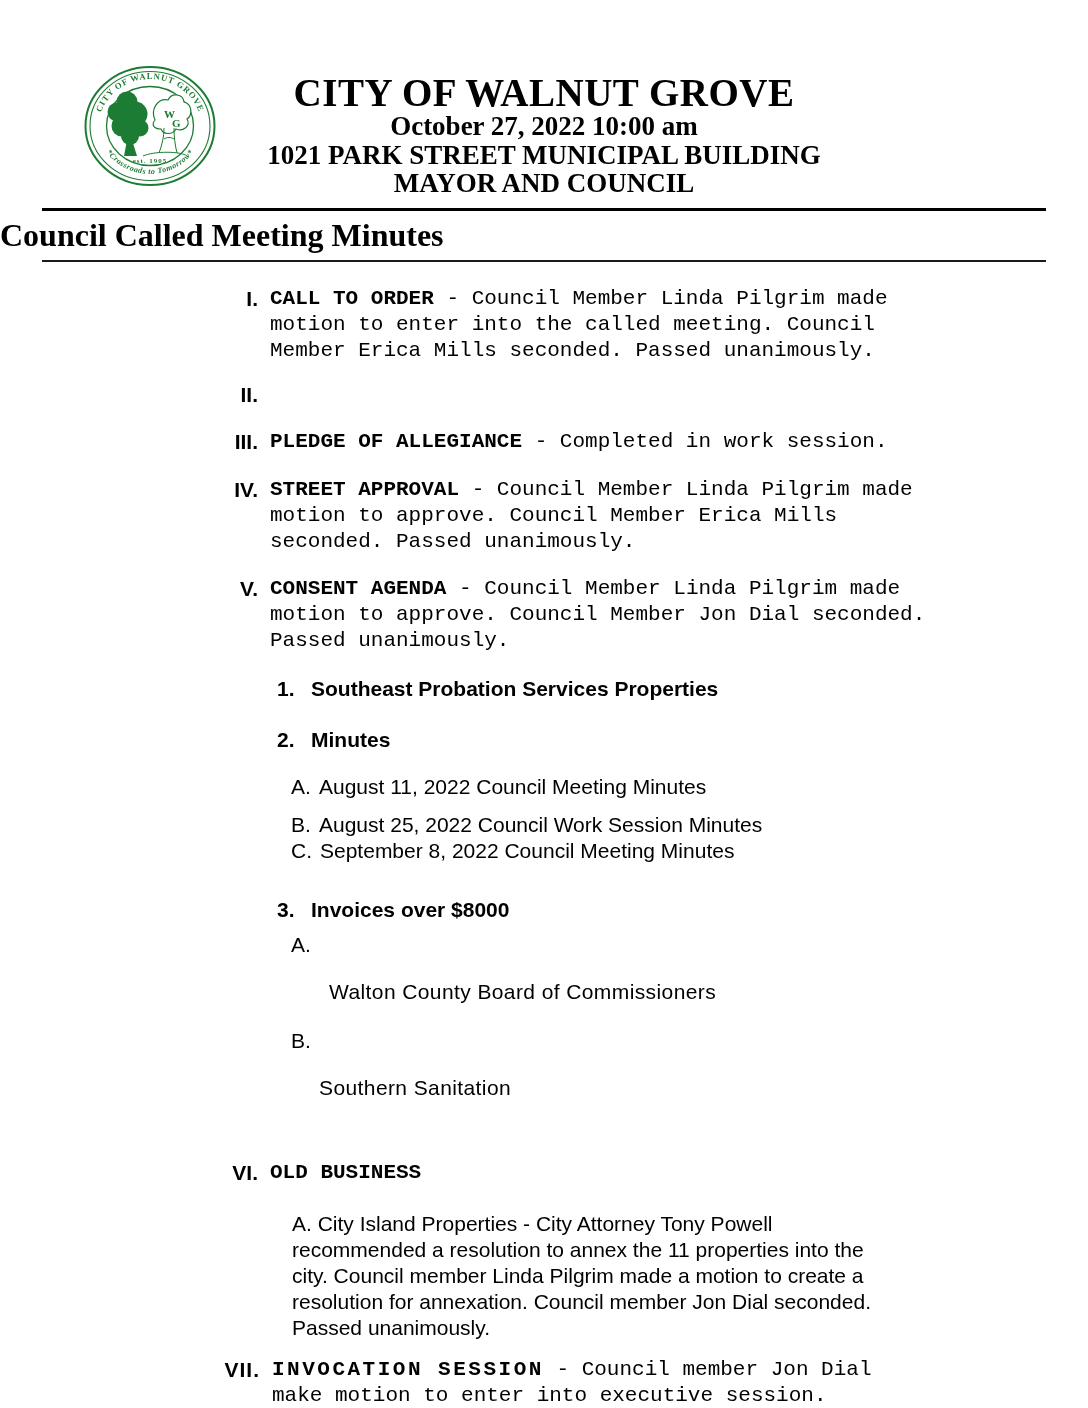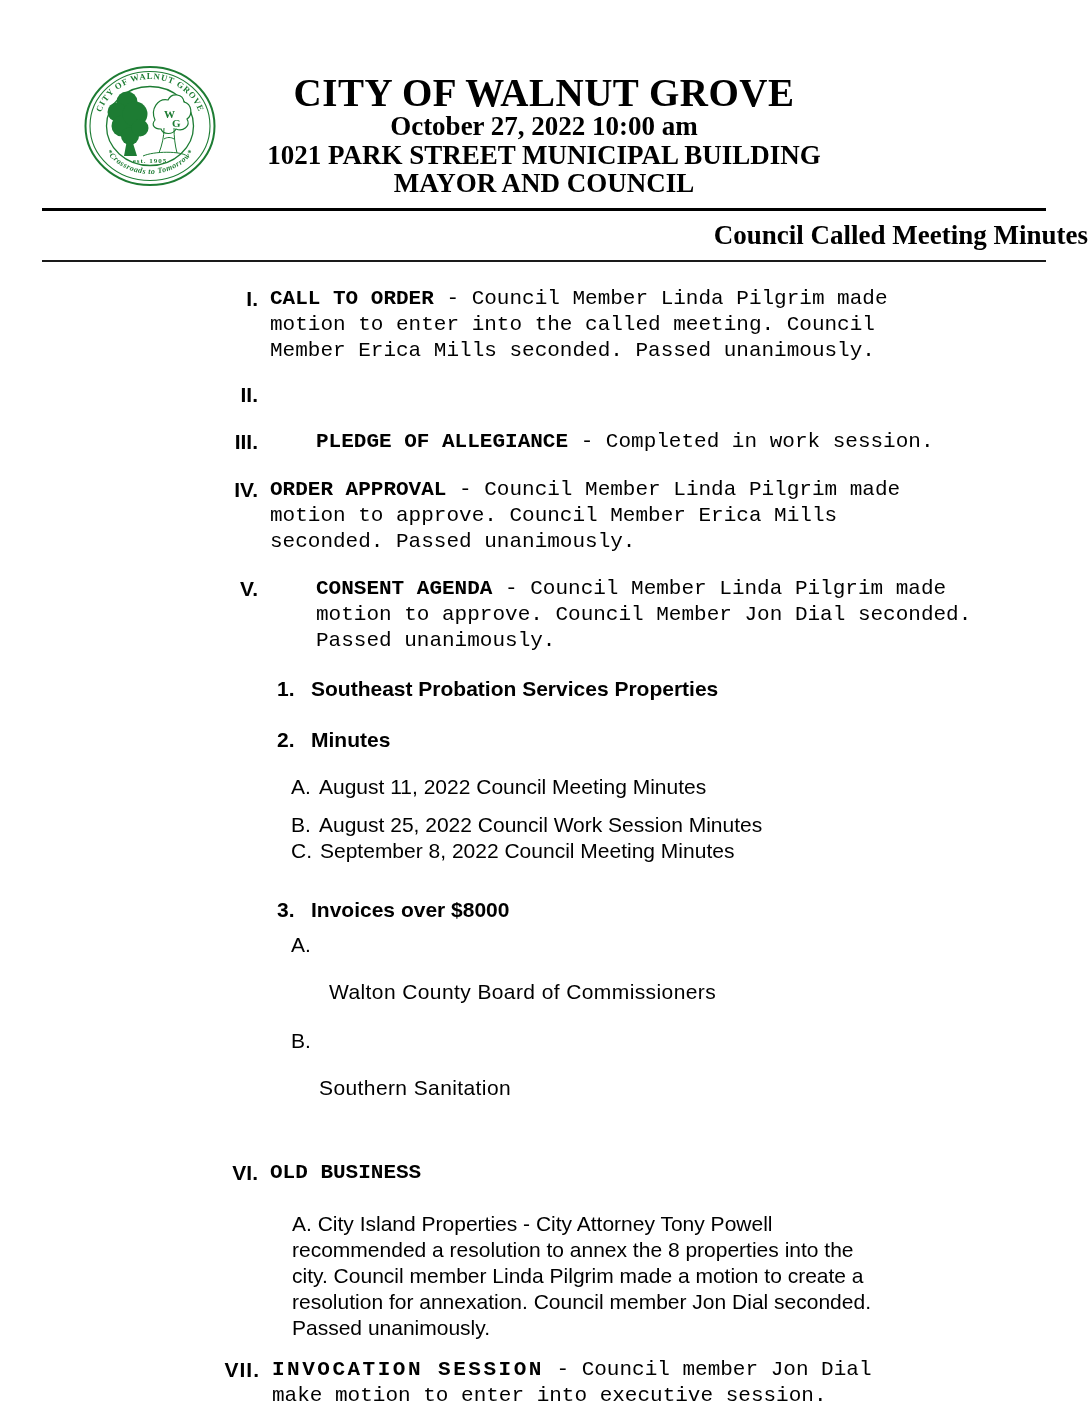--- a/index.html
+++ b/index.html
@@ -12,22 +12,22 @@
   .ring-top{font-family:"Liberation Serif",serif;font-weight:bold;font-size:8.6px;letter-spacing:.9px;}
   .ring-bot{font-family:"Liberation Serif",serif;font-style:italic;font-weight:bold;font-size:8px;letter-spacing:.5px;}
   .est-txt{font-family:"Liberation Serif",serif;font-weight:bold;font-size:7px;letter-spacing:1px;}
   .wg-txt{font-family:"Liberation Serif",serif;font-weight:bold;font-size:11px;}
 
   
   .header-block{padding-top:74px;text-align:center;font-family:"Liberation Serif",serif;font-weight:bold;}
   .header-title{font-size:39px;line-height:38px;letter-spacing:.5px;}
   .header-line{font-size:27px;line-height:28.5px;}
   .rule-thick{height:3px;background:#000;margin:10px 42px 0 42px;}
-  .subtitle-row{text-align:right;font-family:"Liberation Serif",serif;font-weight:bold;
-                font-size:27px;line-height:30px;padding:9px 0 10px 0;}
+  .subtitle-row{text-align:left;font-family:"Liberation Serif",serif;font-weight:bold;
+                font-size:32px;line-height:30px;padding:9px 0 10px 0;}
   .rule-thin{height:2px;background:#1a1a1a;margin:0 42px;}
 
   
   .content{margin-top:24px;font-size:21px;line-height:26px;}
   .sec{display:flex;margin-left:214px;}
   .sec-num{min-width:44px;text-align:right;font-weight:bold;margin-right:12px;white-space:nowrap;flex-shrink:0;}
   .sec-body{max-width:672px;font-family:Liberation Mono, monospace;}
   .sec-title{font-weight:bold;}
   .sec-vii .sec-num{min-width:46px;margin-right:12px;letter-spacing:1px;}
   .sec-vii .sec-body{max-width:600px;}
@@ -37,21 +37,21 @@
   .c-num{min-width:24px;margin-right:10px;flex-shrink:0;}
 
   .l-item{display:flex;margin-left:291px;}
   .l-letter{min-width:20px;margin-right:8px;flex-shrink:0;}
   .gap-wide .l-letter{min-width:24px;margin-right:14px;}
   .ls-04{letter-spacing:.4px;margin-top:47px;}
 
   .ob-para{margin-left:292px;max-width:600px;}
 
   
-  .mb18{margin-bottom:18px;} .mb21{margin-bottom:21px;} .mb22{margin-bottom:22px;gap:46px;}
+  .mb18{margin-bottom:18px;} .mb21{margin-bottom:21px;} .mb22{margin-bottom:22px;}
   .mb25{margin-bottom:25px;} .mb12{margin-bottom:12px;} .mb0{margin-bottom:0;}
   .mb33{margin-bottom:33px;} .mb9{margin-bottom:9px;}  .mb23{margin-bottom:23px;}
   .mb59{margin-bottom:59px;} .mb16{margin-bottom:16px;}
 </style>
 </head>
 <body>
 
 <div class="page">
 
   <svg class="seal" viewBox="0 0 140 126">
@@ -106,21 +106,21 @@
       <div class="sec-num">II.</div>
     </div>
 
     <div class="sec mb22">
       <div class="sec-num">III.</div>
       <div class="sec-body"><span class="sec-title">PLEDGE OF ALLEGIANCE</span><span> - Completed in work session.</span></div>
     </div>
 
     <div class="sec mb21">
       <div class="sec-num">IV.</div>
-      <div class="sec-body"><span class="sec-title">ORDER APPROVAL</span><span> - Council Member Linda Pilgrim made motion to approve. Council Member Erica Mills seconded.  Passed unanimously.</span></div>
+      <div class="sec-body"><span class="sec-title">STREET APPROVAL</span><span> - Council Member Linda Pilgrim made motion to approve. Council Member Erica Mills seconded.  Passed unanimously.</span></div>
     </div>
 
     <div class="sec mb22">
       <div class="sec-num">V.</div>
       <div class="sec-body"><span class="sec-title">CONSENT AGENDA</span><span> - Council Member Linda Pilgrim made motion to approve.  Council Member Jon Dial seconded.  Passed unanimously.</span></div>
     </div>
 
     <div class="c-item mb25">
       <div class="c-num">1.</div>
       <div>Southeast Probation Services Properties</div>
@@ -157,21 +157,21 @@
       <div class="l-letter">B.</div>
       <div class="ls-04">Southern Sanitation</div>
     </div>
 
     <div class="sec mb25">
       <div class="sec-num">VI.</div>
       <div class="sec-body"><span class="sec-title">OLD BUSINESS</span></div>
     </div>
 
     <div class="ob-para mb16">
-      <span>A.</span><span>  City Island Properties - City Attorney Tony Powell recommended a resolution to annex the 8 properties into the city.  Council member Linda Pilgrim made a motion to create a resolution for annexation.  Council member Jon Dial seconded.  Passed  unanimously.</span>
+      <span>A.</span><span>  City Island Properties - City Attorney Tony Powell recommended a resolution to annex the 11 properties into the city.  Council member Linda Pilgrim made a motion to create a resolution for annexation.  Council member Jon Dial seconded.  Passed  unanimously.</span>
     </div>
 
     <div class="sec sec-vii">
       <div class="sec-num">VII.</div>
       <div class="sec-body"><span class="sec-title">INVOCATION SESSION</span><span> - Council member Jon Dial make motion to enter into executive session.  Council member Erica</span></div>
     </div>
 
   </div>
 </div>
 

